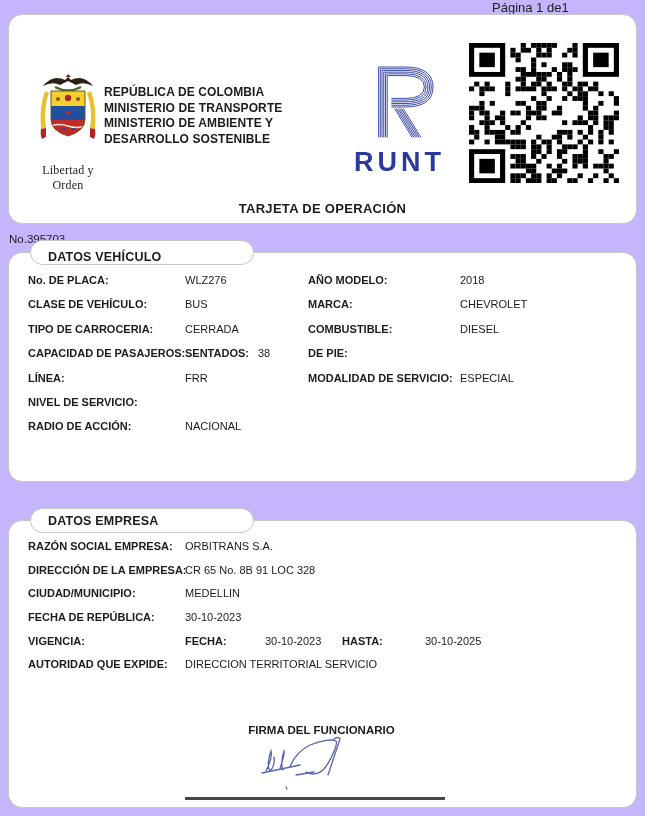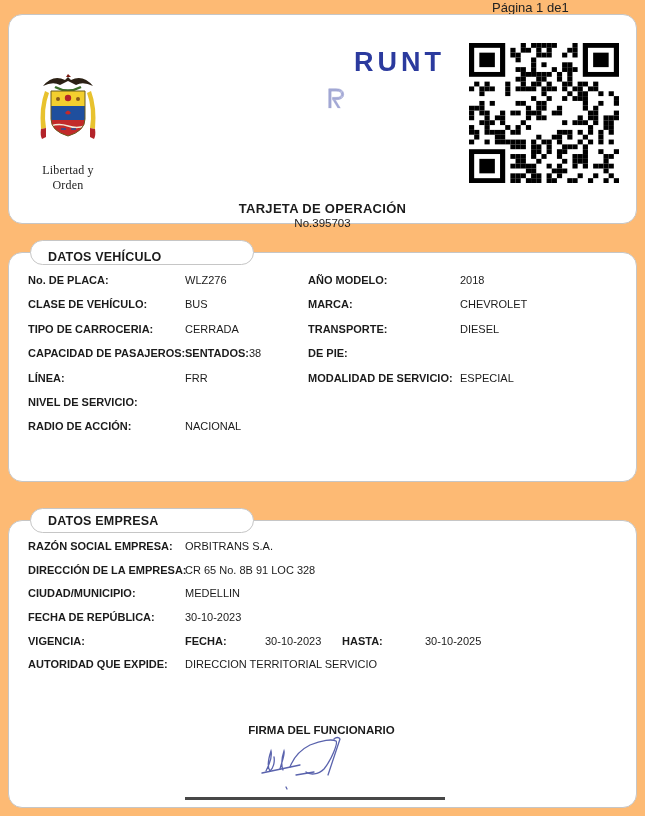--- a/index.html
+++ b/index.html
@@ -1,42 +1,42 @@
 <!DOCTYPE html>
 <html><head>
 <meta charset="utf-8">
 <style>
   html,body{margin:0;padding:0;background:#fff;}
   .page{
-    position:relative;width:645px;height:816px;background:#fdba74;overflow:hidden;
+    position:relative;width:645px;height:816px;background:#c4b5fd;overflow:hidden;
     font-family:"Liberation Sans",sans-serif;color:#1b1b1b;
   }
   .box{
     position:absolute;background:#fff;border:1.6px solid #c6c6c6;border-radius:14px;
   }
   .section-tab{
     position:absolute;background:#fff;border:1.6px solid #c6c6c6;border-radius:13px;
     display:flex;align-items:center;padding-left:17px;font-weight:bold;font-size:12.5px;
     letter-spacing:.2px;z-index:3;box-sizing:border-box;
   }
   .page-label{position:absolute;left:492px;top:0;font-size:13px;color:#222;}
   .ministry{position:absolute;left:95px;top:70px;font-weight:bold;font-size:12px;line-height:15.5px;letter-spacing:.1px;}
   .arms-wrap{position:absolute;left:24px;top:58px;width:70px;text-align:center;}
   .motto{font-family:"Liberation Serif",serif;font-size:12px;color:#222;margin-top:8px;letter-spacing:.2px;}
-  .runt-wrap{position:absolute;left:316px;top:32px;width:120px;display:flex;flex-direction:row;align-items:flex-start;gap:7px;}
+  .runt-wrap{position:absolute;left:316px;top:32px;width:120px;display:flex;flex-direction:column;align-items:flex-end;}
   .runt-text{color:#2b3a9e;font-weight:bold;font-size:27px;letter-spacing:4px;margin-top:2px;line-height:1;}
   .qr{position:absolute;left:460px;top:28px;}
   .doc-title{position:absolute;left:0;top:186px;width:100%;text-align:center;font-weight:bold;font-size:13px;letter-spacing:.3px;}
-  .doc-number{position:absolute;left:0;top:202px;width:100%;text-align:center;font-size:11.5px;}
+  .doc-number{position:absolute;left:0;top:218px;width:100%;text-align:left;font-size:11.5px;}
   .rows{position:absolute;}
   .row{height:24.4px;font-size:11px;white-space:nowrap;box-sizing:border-box;padding-top:3px;}
   .rows-e .row{height:23.7px;}
   .lbl{display:inline-block;width:157px;font-weight:bold;white-space:nowrap;}
   .lbl-r{display:inline-block;width:152px;font-weight:bold;white-space:nowrap;}
-  .sub{font-weight:bold;}
+  .sub{font-weight:bold;margin-right:9px;}
   .vg-lbl{display:inline-block;font-weight:bold;}
   .vg-desde{width:80px;}
   .vg-hasta{width:83px;}
   .vg-date1{display:inline-block;width:77px;}
   .firma-title{position:absolute;left:8px;top:709px;width:627px;text-align:center;font-weight:bold;font-size:11.5px;margin-top:15px;}
   .sig{position:absolute;left:256px;top:735px;}
   .sig-line{position:absolute;left:185px;top:797px;width:260px;height:2.6px;background:#474747;}
 </style>
 </head>
 <body>
@@ -74,20 +74,26 @@
           <circle cx="41" cy="26" r="2" fill="#8a5a1a"></circle>
           <path d="M28,40 Q31,35 34,40 Q31,43 28,40 Z" fill="#c22a2a"></path>
           <path d="M14,53 Q22,50 31,53 Q40,56 48,53" stroke="#f0e9d8" stroke-width="1.4" fill="none"></path>
           <path d="M24,56 h5 M34,56 h5" stroke="#1f4f9e" stroke-width="1.6"></path>
         </g>
         <path d="M14,18 H48 V46 Q48,58 31,63 Q14,58 14,46 Z" fill="none" stroke="#6b5a1e" stroke-width="1"></path>
       </svg>
       <div class="motto">Libertad y Orden</div>
     </div>
 
+    <div class="ministry">
+      <div>REPÚBLICA DE COLOMBIA</div>
+      <div>MINISTERIO DE TRANSPORTE</div>
+      <div>MINISTERIO DE AMBIENTE Y</div>
+      <div>DESARROLLO SOSTENIBLE</div>
+    </div>
 
     <div class="runt-wrap">
       <svg id="runt-r" width="80" height="100" viewBox="0 0 100 105">
           <path d="M 17 103 L 17 15 L 50 15 Q 85 15 85 40 Q 85 65 50 65 L 33 65" fill="none" stroke="#2b3a9e" stroke-width="1.15"></path>
           <path d="M 37 67 L 59 103" fill="none" stroke="#2b3a9e" stroke-width="1.15"></path>
           <path d="M 19.15 103 L 19.15 17.15 L 50 17.15 Q 82.85 17.15 82.85 40 Q 82.85 62.85 50 62.85 L 33 62.85" fill="none" stroke="#2b3a9e" stroke-width="1.15"></path>
           <path d="M 39.15 67 L 61.15 103" fill="none" stroke="#2b3a9e" stroke-width="1.15"></path>
           <path d="M 21.3 103 L 21.3 19.3 L 50 19.3 Q 80.7 19.3 80.7 40 Q 80.7 60.7 50 60.7 L 33 60.7" fill="none" stroke="#2b3a9e" stroke-width="1.15"></path>
           <path d="M 41.3 67 L 63.3 103" fill="none" stroke="#2b3a9e" stroke-width="1.15"></path>
           <path d="M 23.45 103 L 23.45 21.45 L 50 21.45 Q 78.55 21.45 78.55 40 Q 78.55 58.55 50 58.55 L 33 58.55" fill="none" stroke="#2b3a9e" stroke-width="1.15"></path>
@@ -423,21 +429,21 @@
   </div>
 
   <div class="rows" style="left:308px;top:271px;width:320px;z-index:2;">
     <div class="row">
       <span class="lbl-r">AÑO MODELO:</span><span class="val">2018</span>
     </div>
     <div class="row">
       <span class="lbl-r">MARCA:</span><span class="val">CHEVROLET</span>
     </div>
     <div class="row">
-      <span class="lbl-r">TRANSPORTE:</span><span class="val">DIESEL</span>
+      <span class="lbl-r">COMBUSTIBLE:</span><span class="val">DIESEL</span>
     </div>
     <div class="row">
       <span class="lbl-r">DE PIE:</span><span class="val"></span>
     </div>
     <div class="row">
       <span class="lbl-r">MODALIDAD DE SERVICIO:</span><span class="val">ESPECIAL</span>
     </div>
   </div>
 
   <div class="section-tab" style="left:30px;top:508px;width:224px;height:25px;">

